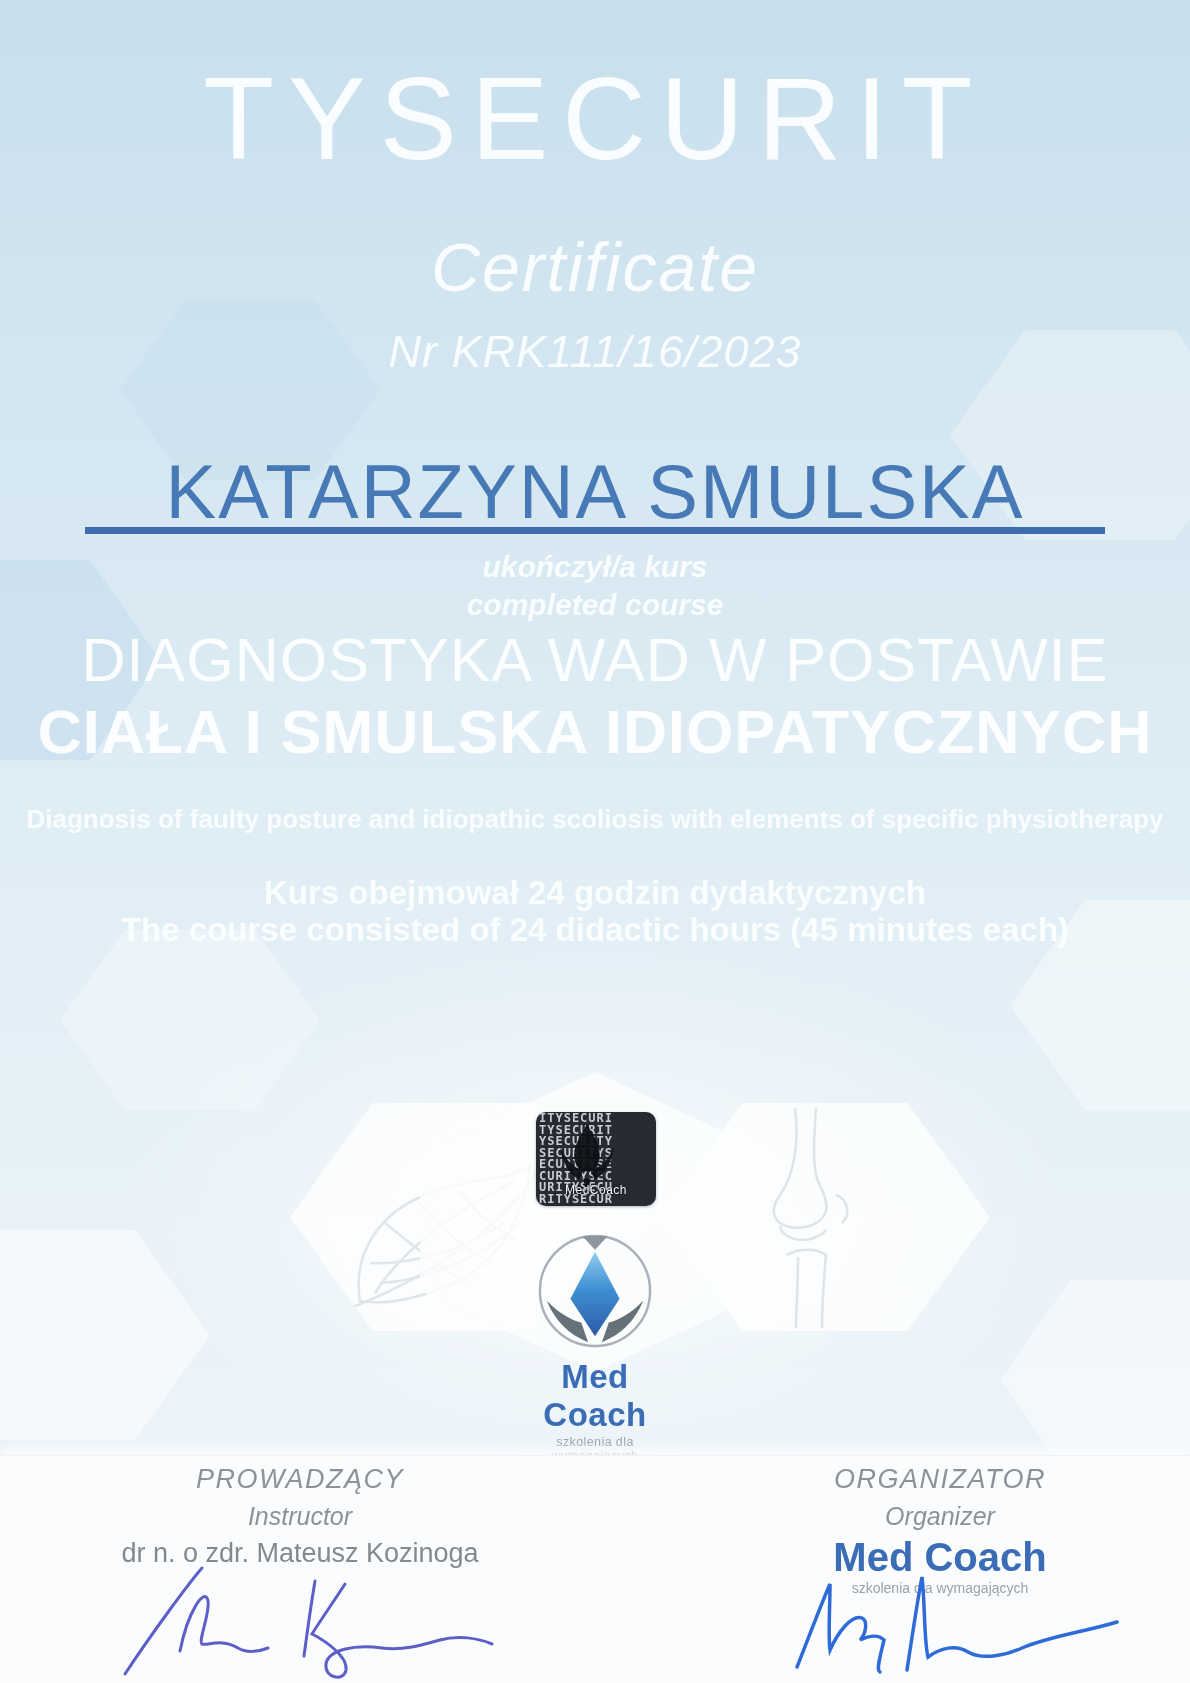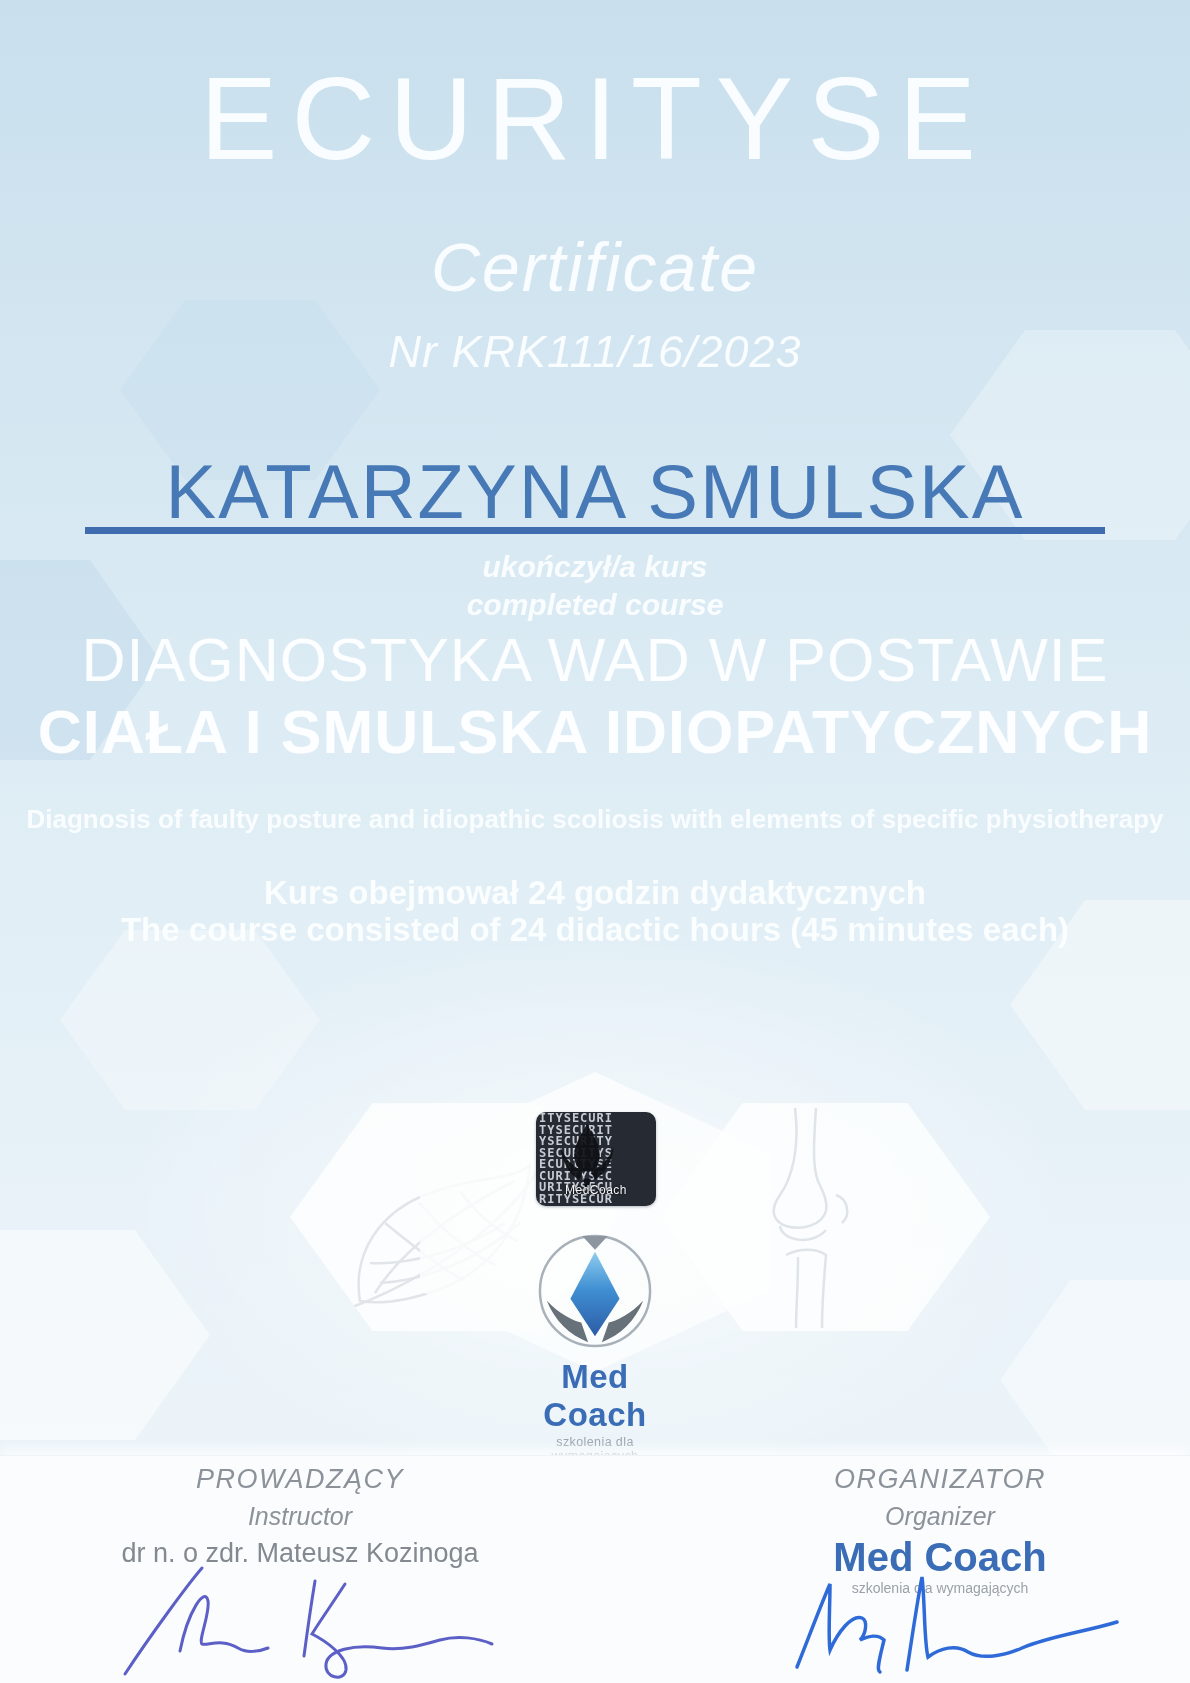--- a/index.html
+++ b/index.html
@@ -72,21 +72,21 @@
 
   <div class="hex" style="left:-120px;top:560px;width:280px;height:200px;background:rgba(191,216,232,.45);"></div>
   <div class="hex" style="left:950px;top:330px;width:300px;height:210px;background:rgba(255,255,255,.28);"></div>
   <div class="hex" style="left:60px;top:930px;width:260px;height:180px;background:rgba(255,255,255,.30);"></div>
   <div class="hex" style="left:1010px;top:900px;width:300px;height:210px;background:rgba(255,255,255,.40);"></div>
   <div class="hex" style="left:-90px;top:1230px;width:300px;height:210px;background:rgba(255,255,255,.50);"></div>
   <div class="hex" style="left:1000px;top:1280px;width:280px;height:200px;background:rgba(255,255,255,.40);"></div>
   <div class="hex" style="left:120px;top:300px;width:260px;height:180px;background:rgba(196,220,236,.35);"></div>
   <div class="glow"></div>
 
-  <div class="abs t-main">ECURITYSE</div>
+  <div class="abs t-main">TYSECURIT</div>
   <div class="abs t-sub">Certificate</div>
   <div class="abs t-nr">Nr KRK111/16/2023</div>
 
   <div class="abs t-name">KATARZYNA SMULSKA</div>
   <div class="rule"></div>
   <div class="abs t-upl">ukończył/a kurs</div>
   <div class="abs t-uen">completed course</div>
 
   <div class="abs t-title1">DIAGNOSTYKA WAD W POSTAWIE</div>
   <div class="abs t-title2">CIAŁA I SMULSKA IDIOPATYCZNYCH</div>

